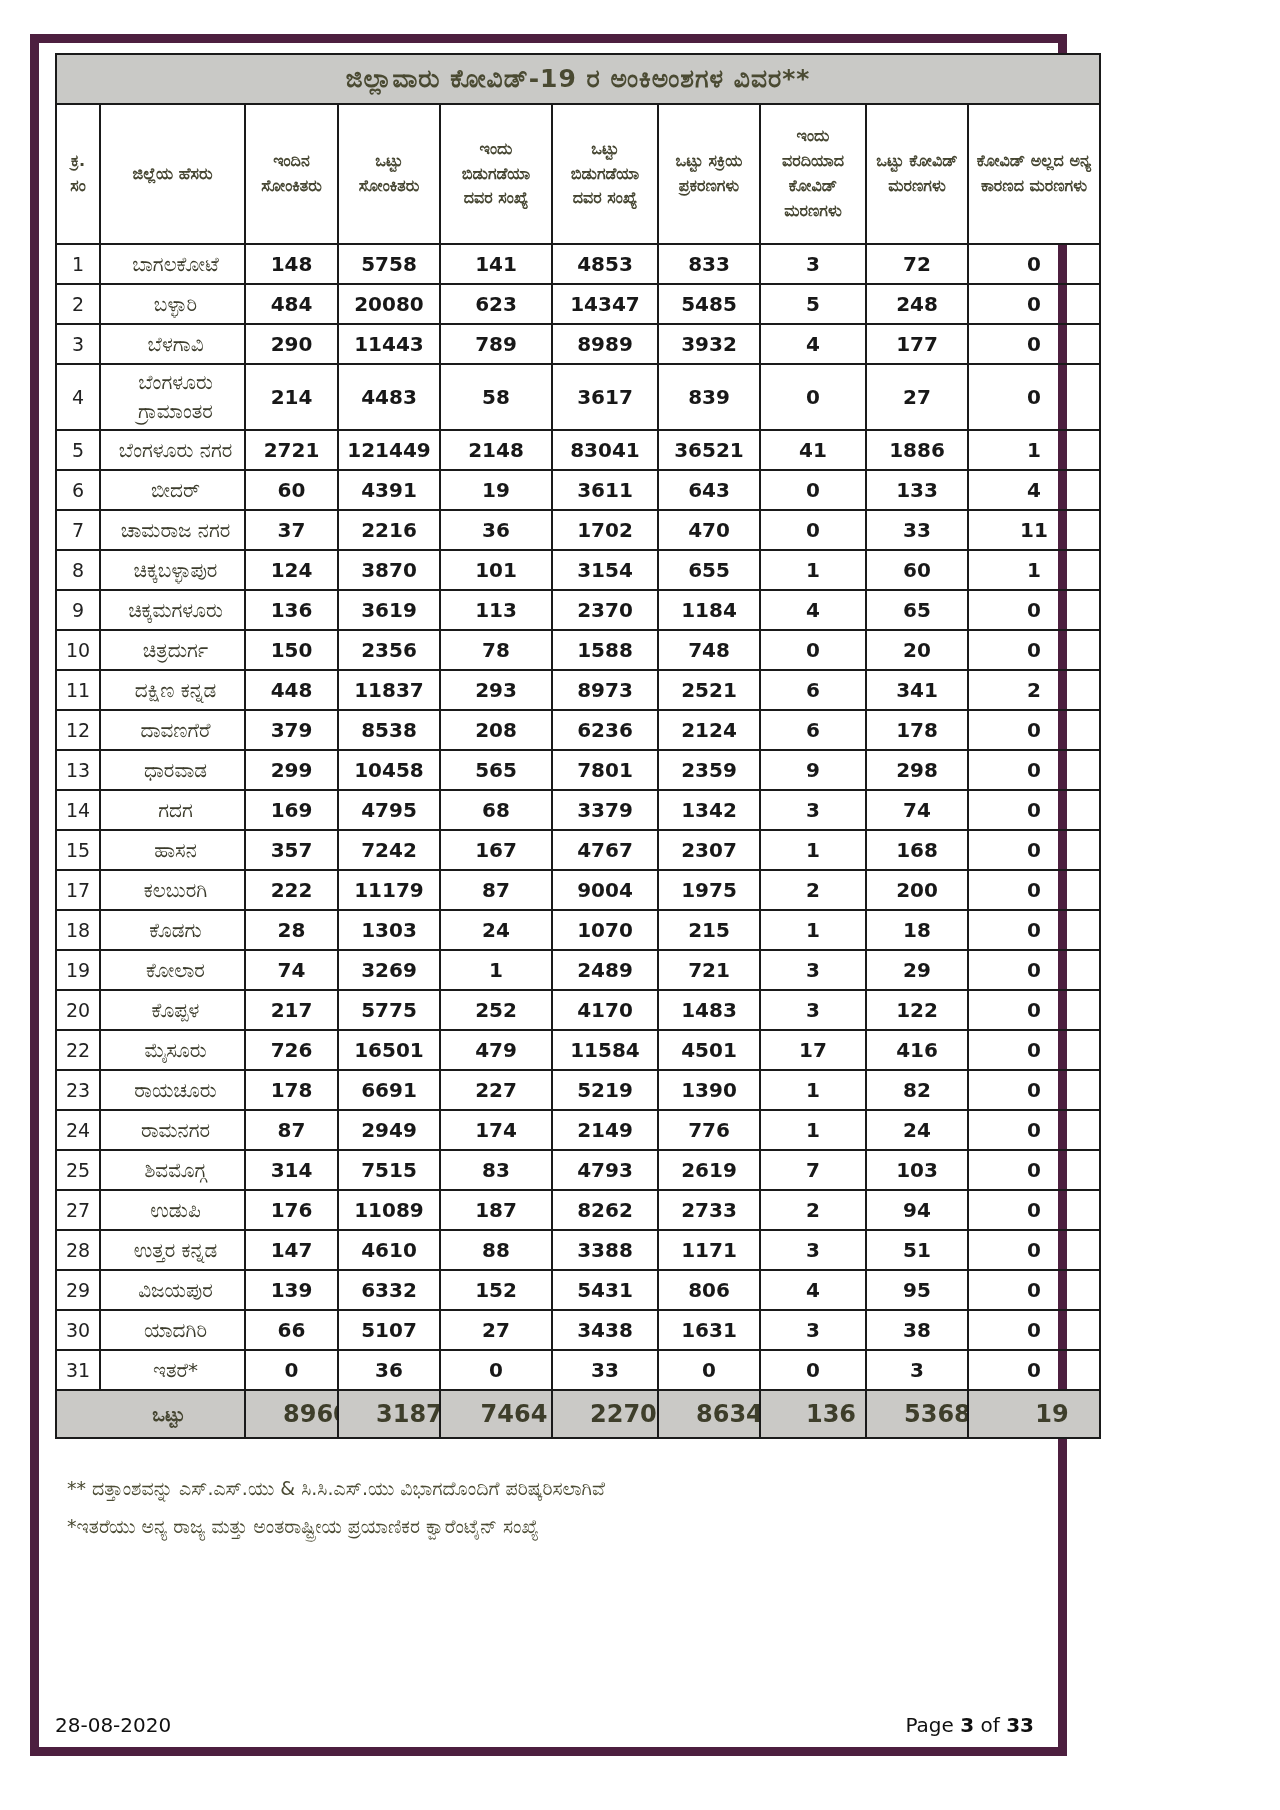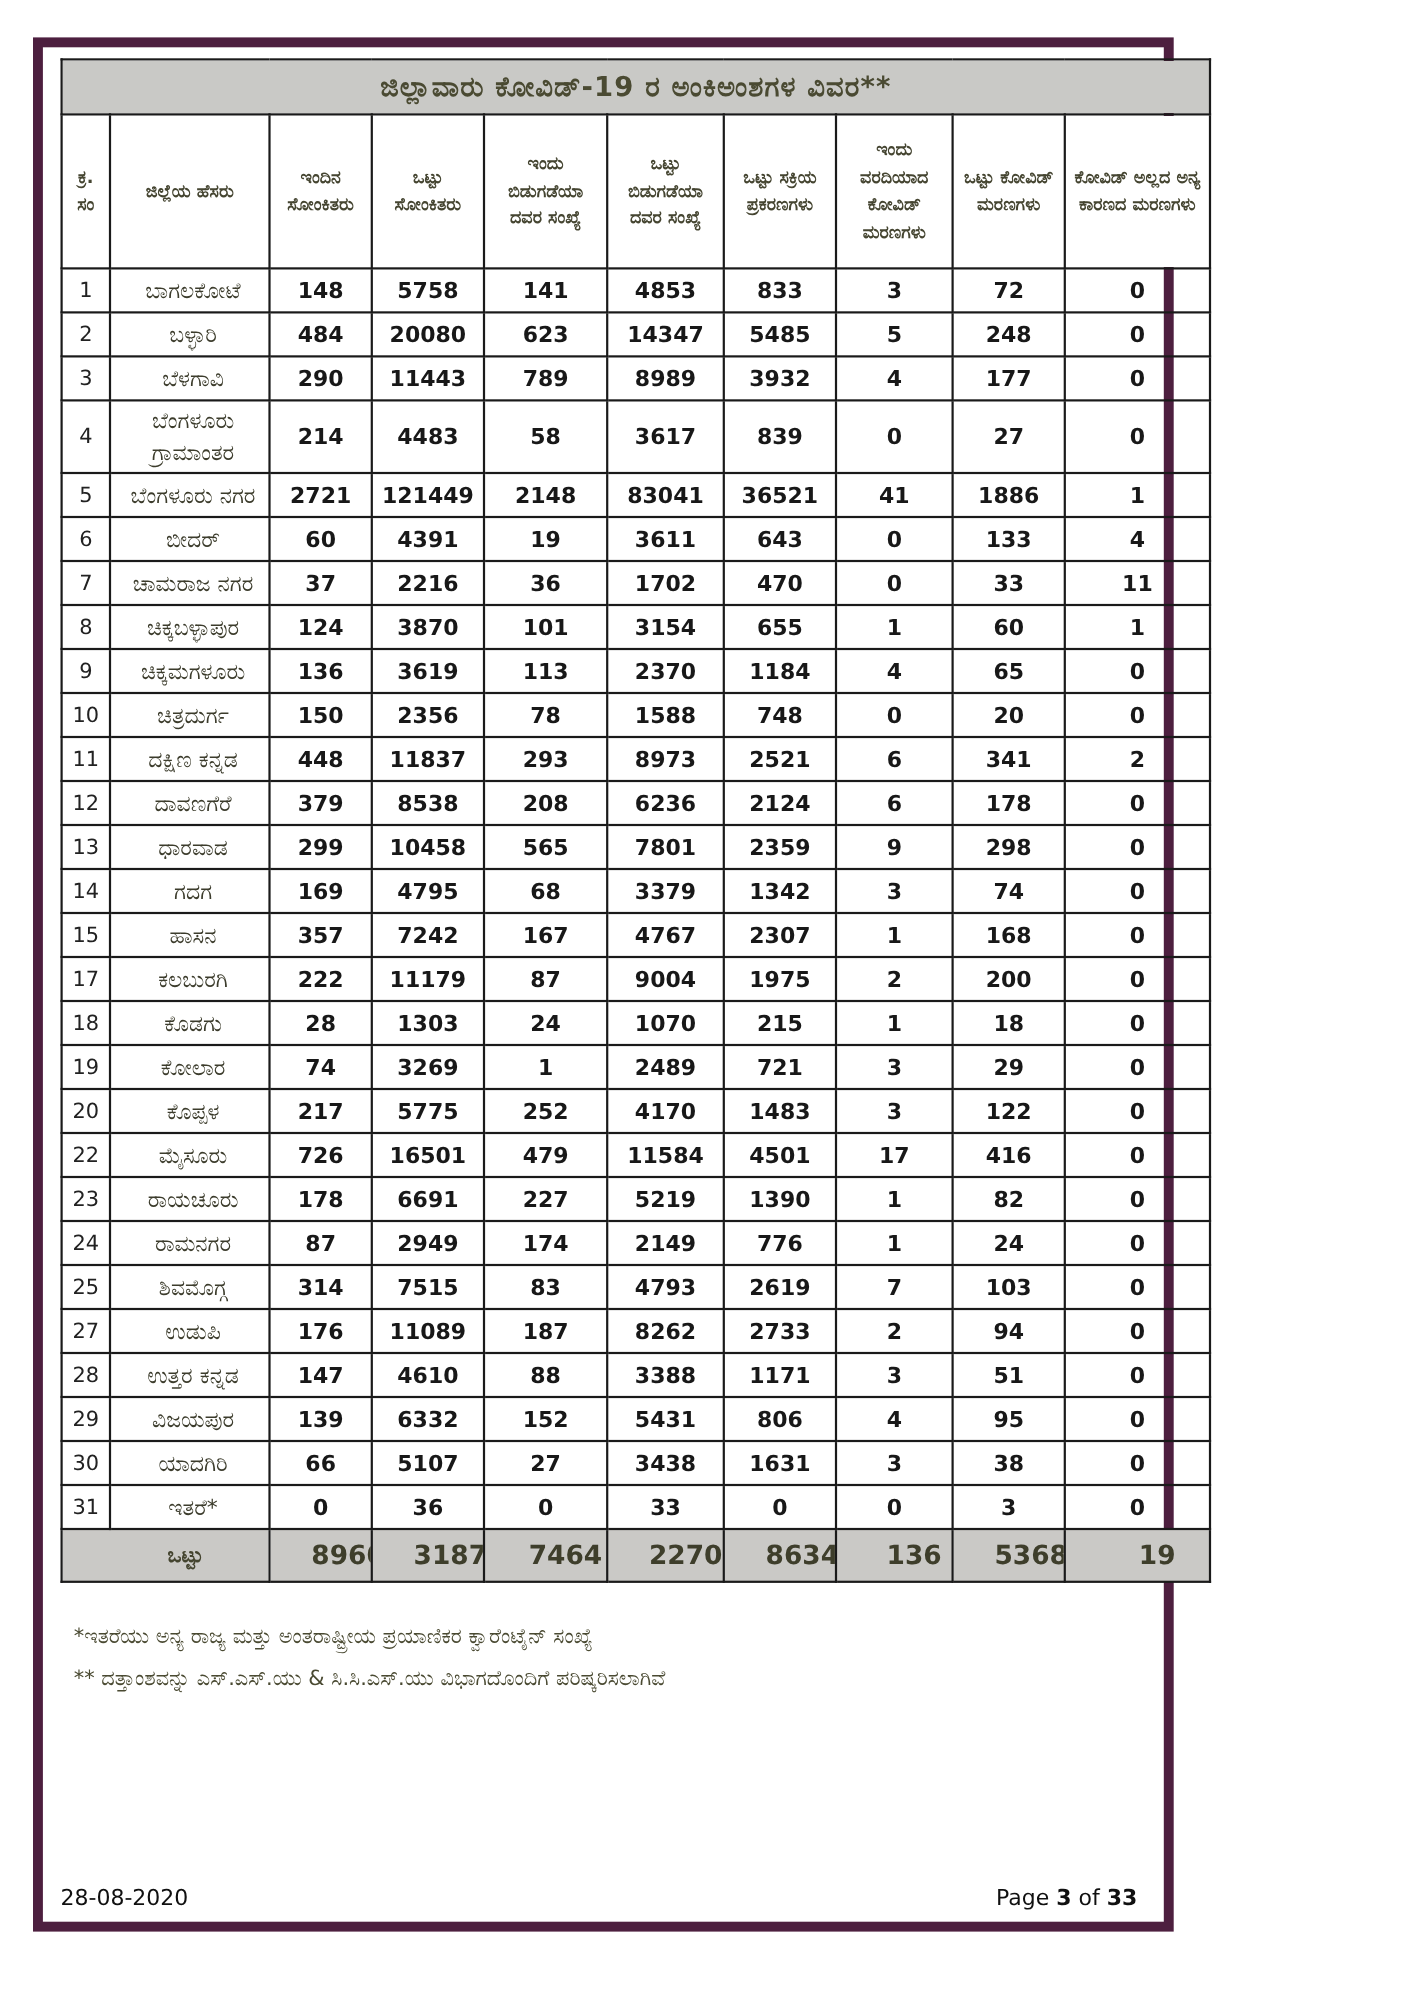--- a/index.html
+++ b/index.html
@@ -445,22 +445,22 @@
           <td>227018</td>
           <td>86347</td>
           <td>136</td>
           <td>5368</td>
           <td>19</td>
         </tr>
     </tfoot>
   </table>
 
   <div class="footnotes">
+    <div>** ದತ್ತಾಂಶವನ್ನು ಎಸ್.ಎಸ್.ಯು &amp; ಸಿ.ಸಿ.ಎಸ್.ಯು ವಿಭಾಗದೊಂದಿಗೆ ಪರಿಷ್ಕರಿಸಲಾಗಿವೆ</div>
     <div>*ಇತರೆಯು ಅನ್ಯ ರಾಜ್ಯ ಮತ್ತು ಅಂತರಾಷ್ಟ್ರೀಯ ಪ್ರಯಾಣಿಕರ ಕ್ವಾರೆಂಟೈನ್ ಸಂಖ್ಯೆ</div>
-    <div>** ದತ್ತಾಂಶವನ್ನು ಎಸ್.ಎಸ್.ಯು &amp; ಸಿ.ಸಿ.ಎಸ್.ಯು ವಿಭಾಗದೊಂದಿಗೆ ಪರಿಷ್ಕರಿಸಲಾಗಿವೆ</div>
   </div>
 
   <div class="footer-bar">
     <span>28-08-2020</span>
     <span class="page-indicator">
       <span>Page</span>
       <b>3</b>
       <span>of</span>
       <b>33</b>
     </span>

